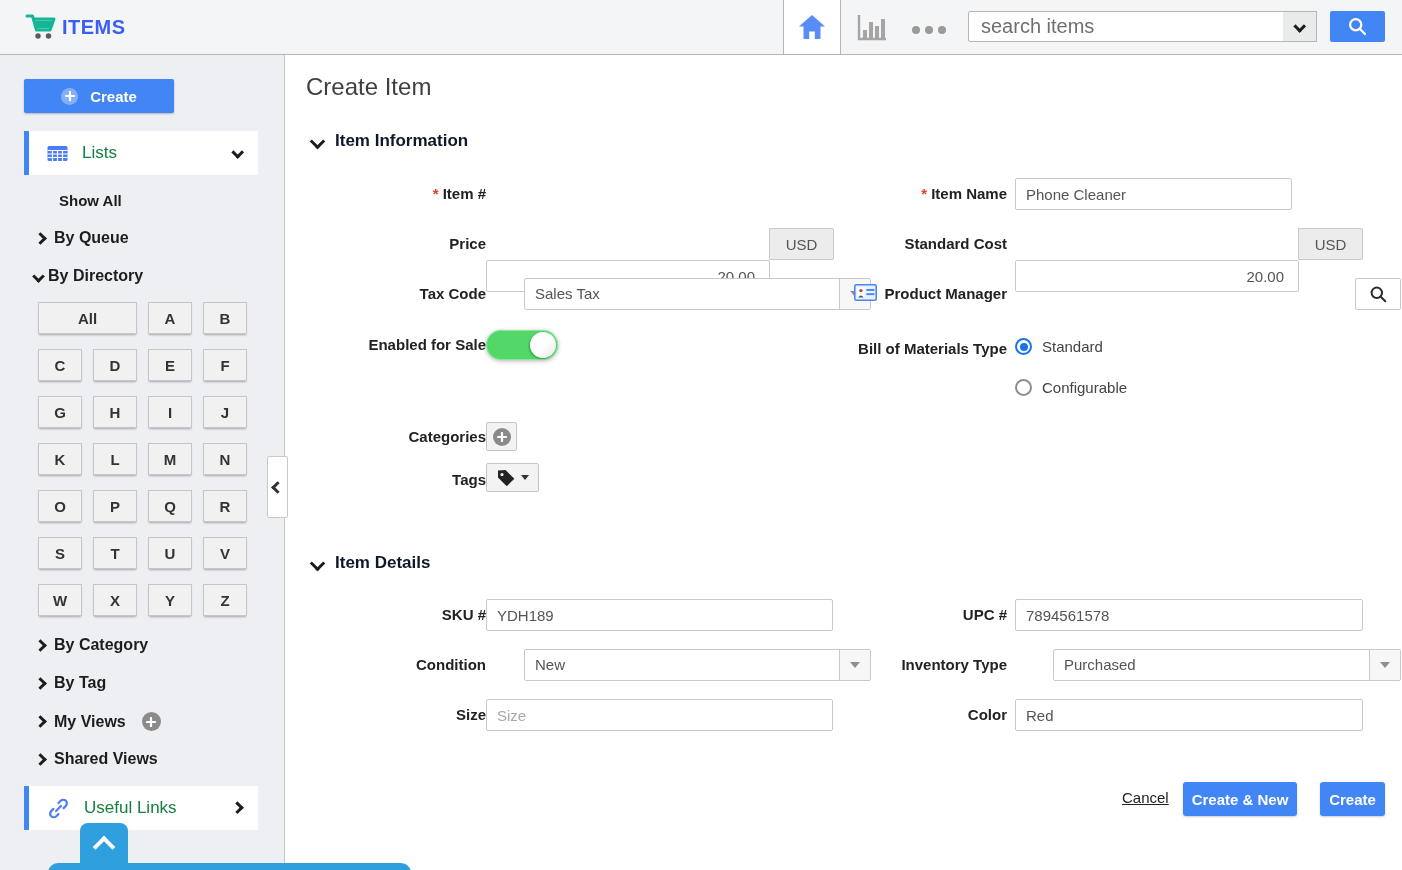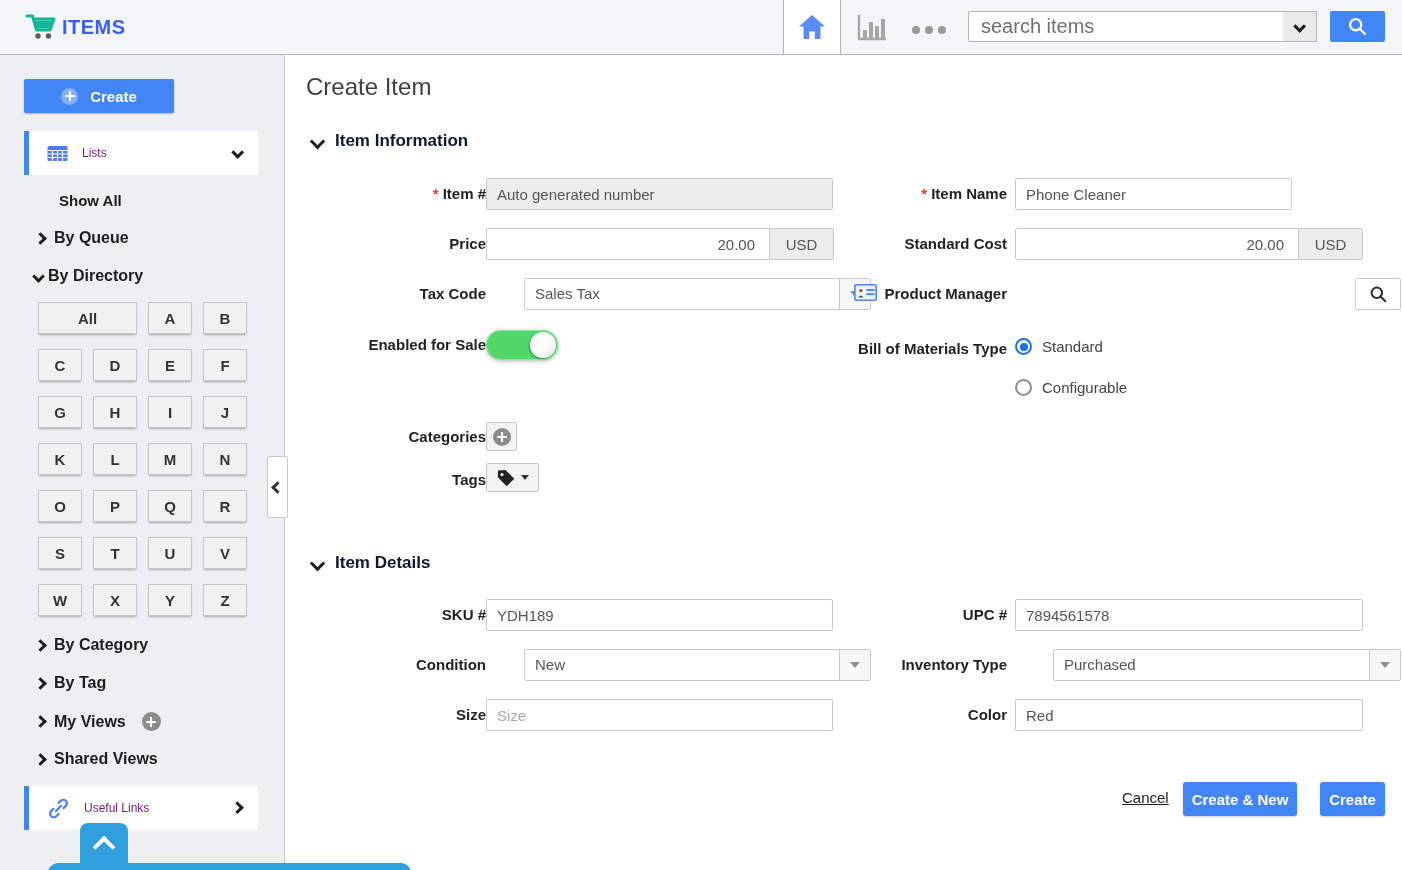--- a/index.html
+++ b/index.html
@@ -44,21 +44,21 @@
     border-right:1px solid #c6c6c6; box-sizing:border-box; z-index:2; }
   #create-btn { position:absolute; left:24px; top:24px; width:150px; height:34px; background:#4285f4;
     border:none; border-radius:2px; color:#fff; font-weight:bold; font-size:15px; font-family:inherit;
     display:flex; align-items:center; justify-content:center; gap:12px; cursor:pointer;
     box-shadow:0 1px 2px rgba(0,0,0,.25); }
   .plus-circle { width:17px; height:17px; border-radius:50%; background:rgba(255,255,255,.35);
     display:flex; align-items:center; justify-content:center; }
   .side-row { position:absolute; left:24px; width:234px; height:44px; background:#fff;
     border-left:5px solid #4285f4; box-sizing:border-box; display:flex; align-items:center;
     padding-left:18px; cursor:pointer; }
-  .side-row .lbl { font-size:12px; color:#701a75; margin-left:14px; }
+  .side-row .lbl { font-size:17px; color:#15803d; margin-left:14px; }
   .side-row .chev-right { margin-left:auto; margin-right:16px; }
   .nav-item { position:absolute; display:flex; align-items:center; gap:9px; font-weight:bold;
     font-size:16px; color:#1d1d1d; cursor:pointer; }
   .nav-item .chev { border-width:0 3px 3px 0; padding:3px; }
   #letters-grid { position:absolute; left:38px; top:247px; display:grid;
     grid-template-columns:repeat(4,44px); grid-auto-rows:32px; gap:15px 11px; }
   .letter-btn { background:#f1f1f1; border:1px solid #c6c6c6; box-shadow:0 2px 2px -1px rgba(0,0,0,.3);
     display:flex; align-items:center; justify-content:center; font-weight:bold; font-size:15px;
     color:#333; cursor:pointer; box-sizing:border-box; }
   .letter-btn.all { grid-column:span 2; }
@@ -77,21 +77,21 @@
   
   #main { position:absolute; left:286px; top:55px; width:1116px; height:815px; background:#fff; }
   #page-title { position:absolute; left:20px; top:18px; font-size:24px; color:#3f3f3f; }
   .sec { position:absolute; display:flex; align-items:center; gap:12px; cursor:pointer; }
   .sec .t { font-weight:bold; font-size:17px; color:#0f172a; }
   .flabel { position:absolute; width:200px; text-align:right; font-weight:bold; font-size:15px;
     color:#222; line-height:18px; white-space:nowrap; }
   .req { color:#e53935; margin-right:4px; }
   .tb { position:absolute; height:32px; border:1px solid #c9c9c9; border-radius:2px; font-size:15px;
     color:#555; padding:0 10px; box-sizing:border-box; background:#fff; font-family:inherit; outline:none; }
-  .tb.num { text-align:right; padding-right:14px; }
+  .tb.num { text-align:right; padding-right:14px;margin-top:32px; }
   .tb.dis { background:#ededed; color:#555; }
   .tb::placeholder { color:#a9a9a9; opacity:1; }
   .suffix { position:absolute; height:32px; box-sizing:border-box; border:1px solid #c9c9c9;
     background:#ececec; color:#555; font-size:15px; display:flex; align-items:center;
     justify-content:center; border-radius:0 2px 2px 0; }
   .selectbox { position:absolute; height:32px; box-sizing:border-box; border:1px solid #c9c9c9;
     background:#fff; border-radius:2px; cursor:pointer;margin-left:38px; }
   .selectbox .txt { position:absolute; left:10px; top:0; line-height:30px; font-size:15px; color:#555; }
   .selectbox .arrow { position:absolute; right:0; top:0; bottom:0; width:30px;
     border-left:1px solid #c9c9c9; background:#f7f7f7; display:flex; align-items:center; justify-content:center; }
@@ -276,21 +276,20 @@
   <div id="page-title">Create Item</div>
 
   <div class="sec" style="left:26px; top:76px;">
     <span class="chev d big"></span>
     <span class="t">Item Information</span>
   </div>
 
   <div class="flabel" style="left:0; top:130px;">
     <span class="req">*</span><span>Item #</span>
   </div>
-  <input class="tb dis" style="left: 200px; top: 123px; width: 347px;" readonly="" value="Auto generated number">
 
   <div class="flabel" style="left:521px; top:130px;">
     <span class="req">*</span><span>Item Name</span>
   </div>
   <input class="tb" style="left: 729px; top: 123px; width: 277px;" value="Phone Cleaner">
 
   <div class="flabel" style="left:0; top:180px;">Price</div>
   <input class="tb num" style="left: 200px; top: 173px; width: 284px;" value="20.00">
   <div class="suffix" style="left:483px; top:173px; width:65px;">USD</div>
 

